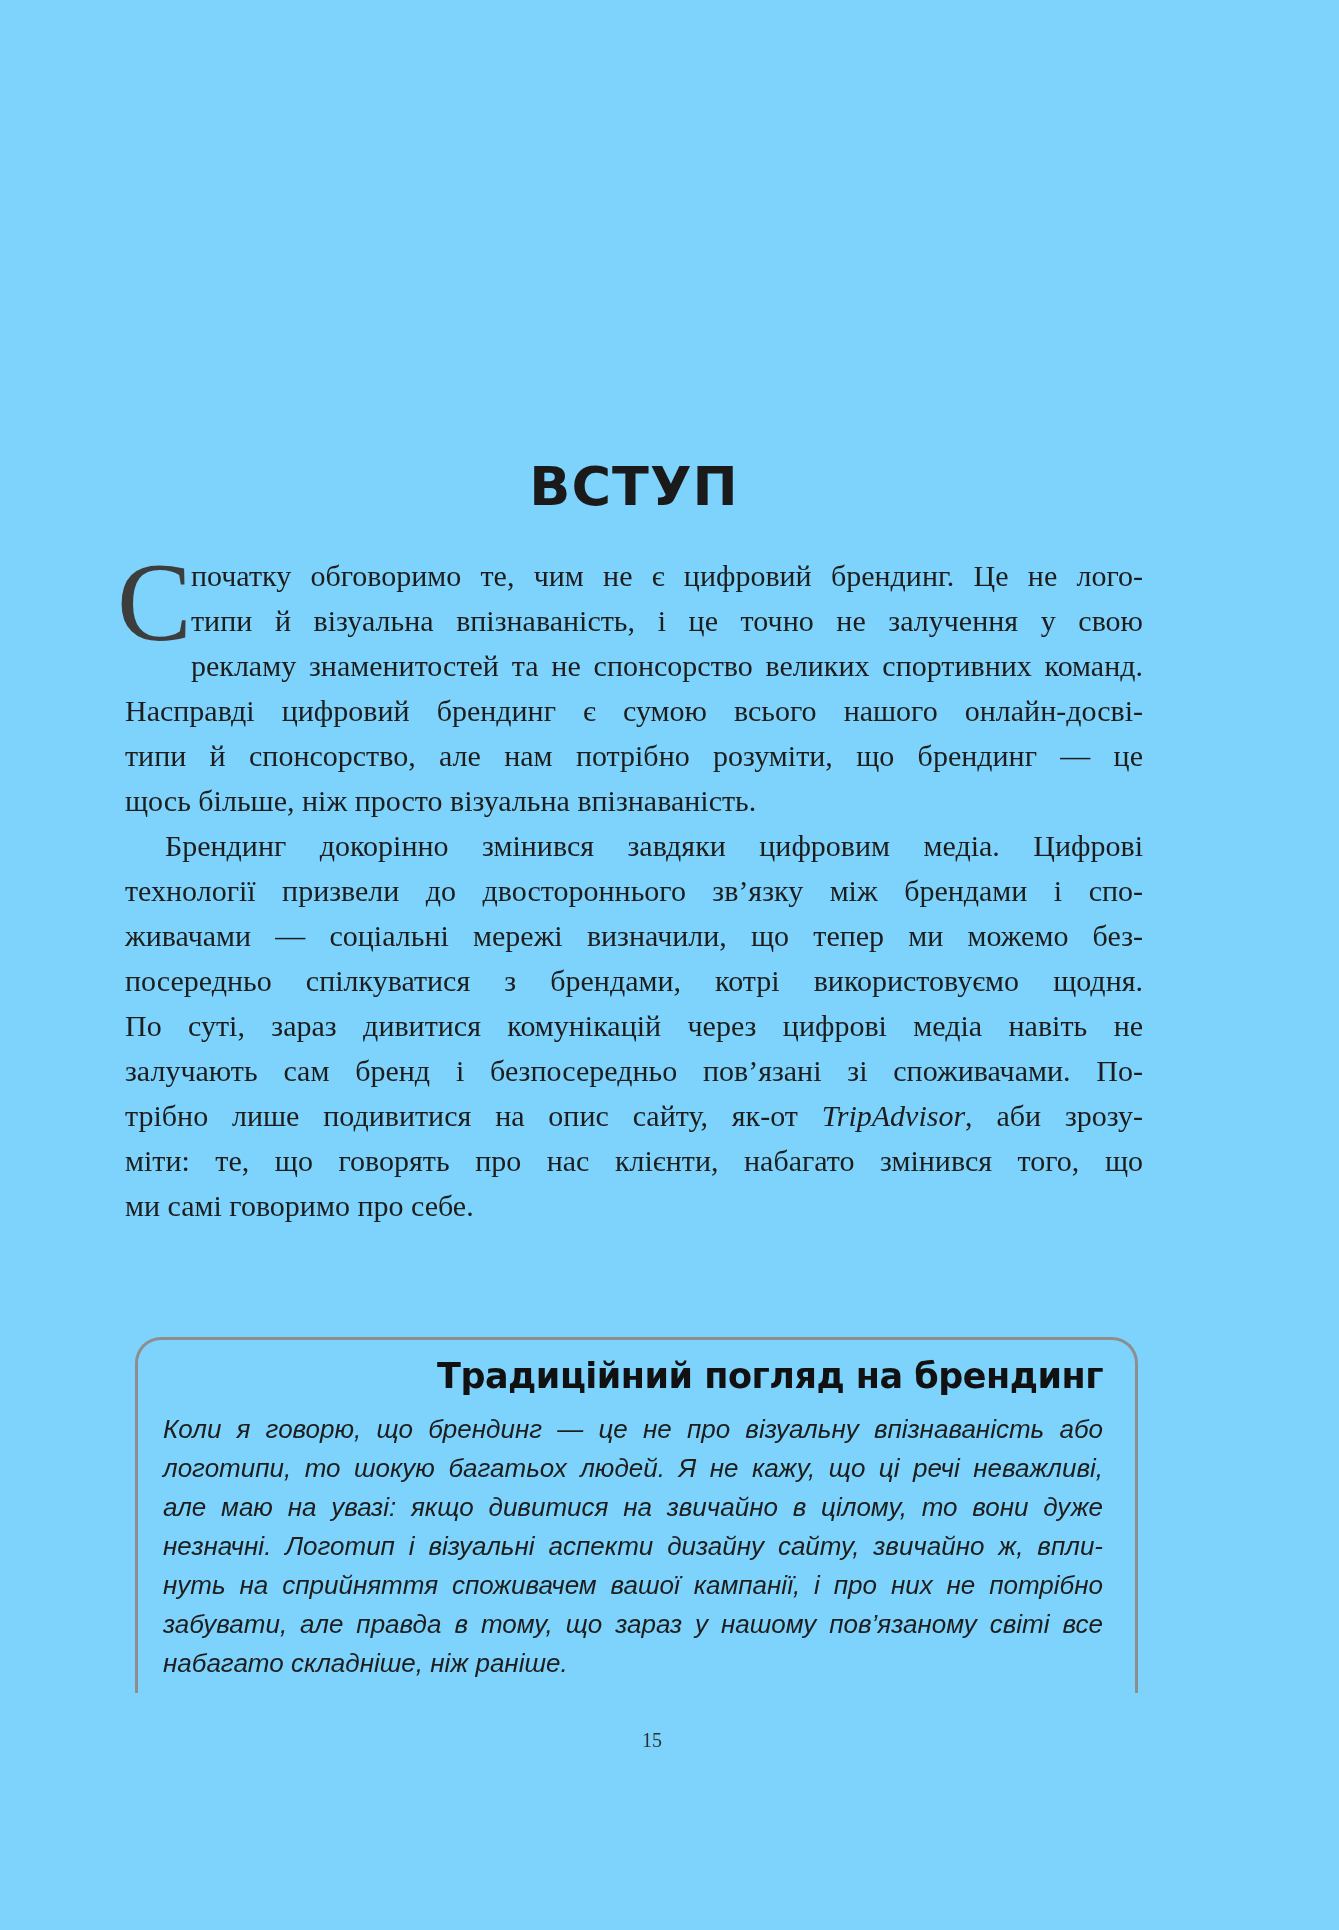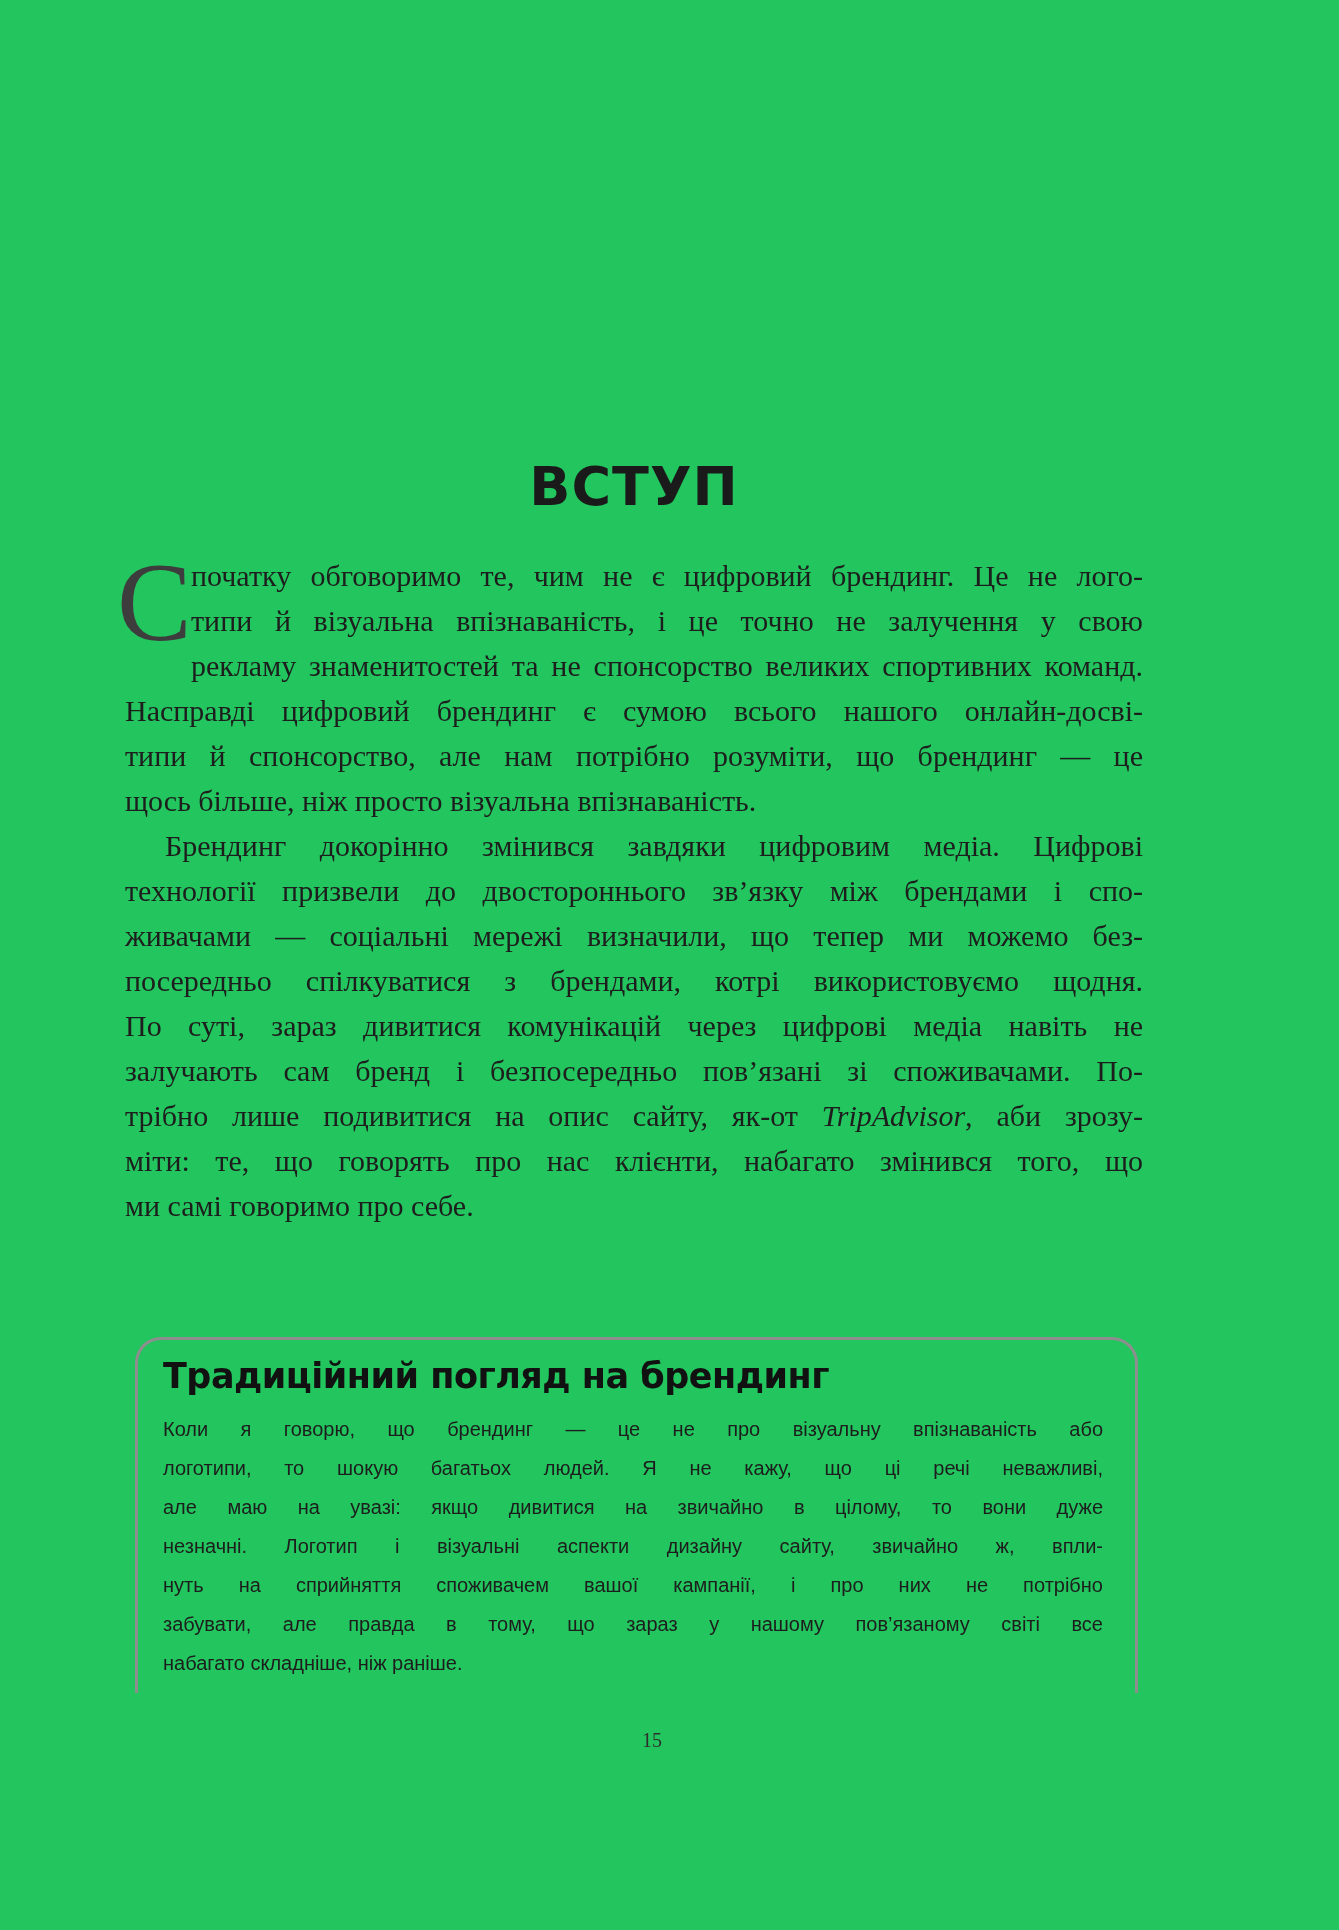--- a/index.html
+++ b/index.html
@@ -1,20 +1,20 @@
 <!DOCTYPE html>
 <html lang="uk"><head>
 <meta charset="utf-8">
 <style>
   html, body { margin: 0; padding: 0; background: #ffffff; }
   .page {
     position: relative;
     width: 1339px;
     height: 1930px;
-    background: #22c55e;
+    background: #7dd3fc;
     font-family: "Liberation Serif", serif;
     color: #1d1d1d;
     overflow: hidden;
   }
   .title {
     position: absolute;
     left: 125px;
     top: 458px;
     width: 1018px;
     margin: 0;
@@ -66,28 +66,30 @@
     font-family: "Liberation Sans", sans-serif;
   }
   .callout-heading {
     font-family: "DejaVu Sans", sans-serif;
     font-weight: bold;
     font-size: 35px;
     line-height: 48px;
     letter-spacing: -0.5px;
     color: #111111;
     margin: 0 0 10px 0;
+    text-align: right;
   }
   .bline {
     height: 39px;
-    font-size: 20px;
+    font-size: 26px;
     line-height: 39px;
     color: #1d1d1d;
     text-align: justify;
     text-align-last: justify;
+    font-style: italic;
   }
   .bline.end { text-align-last: left; }
   .pagenum {
     position: absolute;
     top: 1722px;
     left: 652px;
     transform: translateX(-50%);
     font-size: 20px;
     line-height: 36px;
     color: #2e2e2e;

